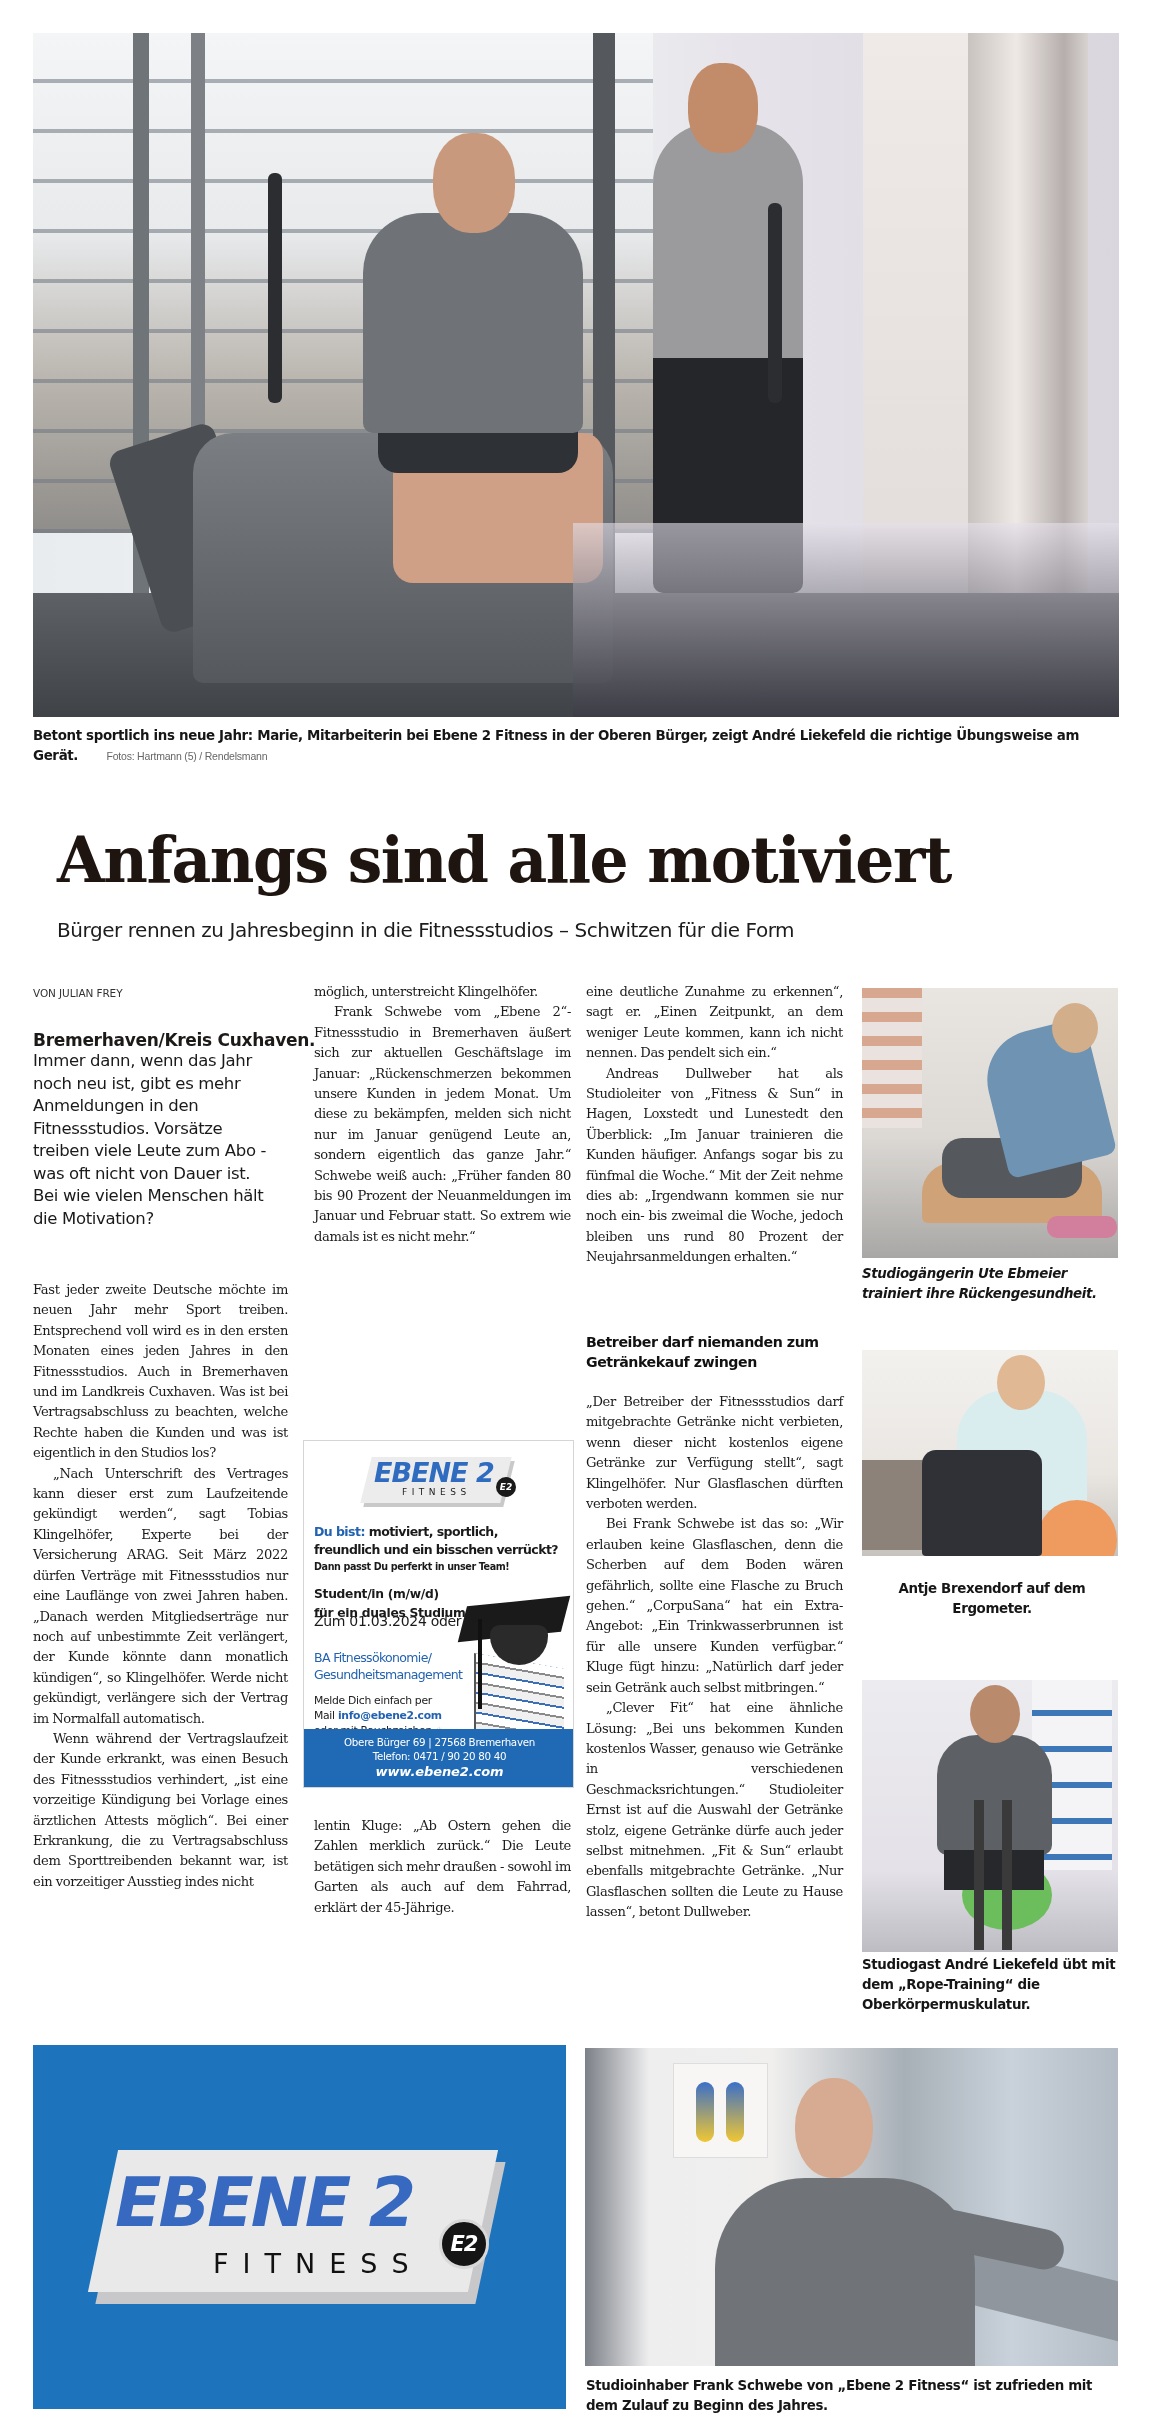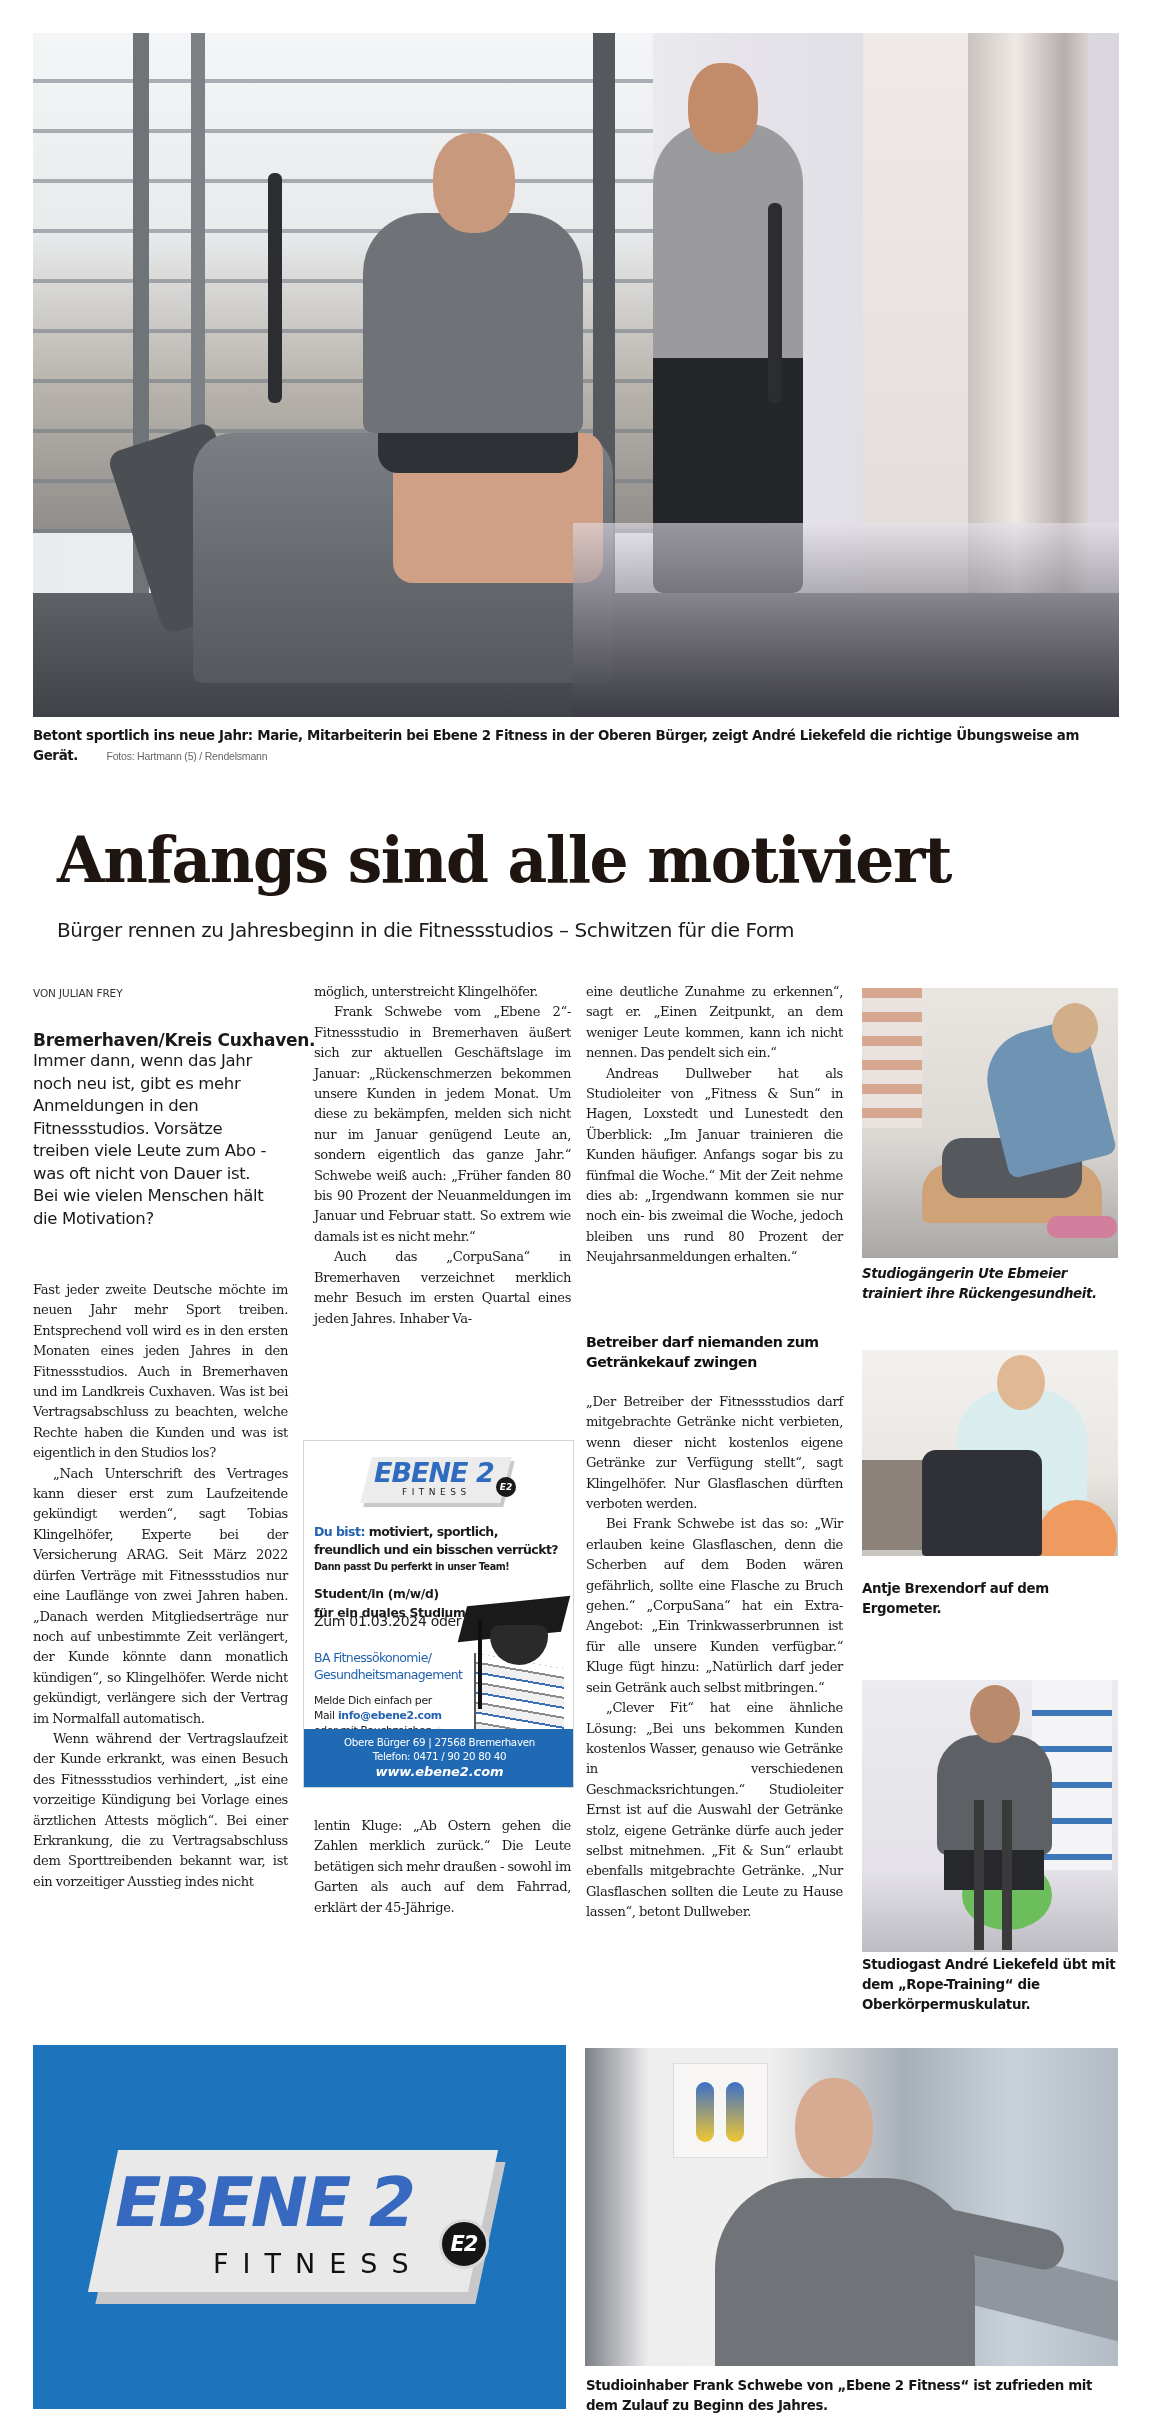--- a/index.html
+++ b/index.html
@@ -167,21 +167,20 @@
 
 <div class="col" id="col1a">
   <p class="noind">Fast jeder zweite Deutsche möchte im neuen Jahr mehr Sport treiben. Entsprechend voll wird es in den ersten Monaten eines jeden Jahres in den Fitnessstudios. Auch in Bremerhaven und im Landkreis Cuxhaven. Was ist bei Vertragsabschluss zu beachten, welche Rechte haben die Kunden und was ist eigentlich in den Studios los?</p>
   <p class="ind">„Nach Unterschrift des Vertrages kann dieser erst zum Laufzeitende gekündigt werden“, sagt Tobias Klingelhöfer, Experte bei der Versicherung ARAG. Seit März 2022 dürfen Verträge mit Fitnessstudios nur eine Lauflänge von zwei Jahren haben. „Danach werden Mitgliedserträge nur noch auf unbestimmte Zeit verlängert, der Kunde könnte dann monatlich kündigen“, so Klingelhöfer. Werde nicht gekündigt, verlängere sich der Vertrag im Normalfall automatisch.</p>
   <p class="ind">Wenn während der Vertragslaufzeit der Kunde erkrankt, was einen Besuch des Fitnessstudios verhindert, „ist eine vorzeitige Kündigung bei Vorlage eines ärztlichen Attests möglich“. Bei einer Erkrankung, die zu Vertragsabschluss dem Sporttreibenden bekannt war, ist ein vorzeitiger Ausstieg indes nicht</p>
 </div>
 
 <div class="col" id="col2a">
   <p class="noind">möglich, unterstreicht Klingelhöfer.</p>
   <p class="ind">Frank Schwebe vom „Ebene 2“-Fitnessstudio in Bremerhaven äußert sich zur aktuellen Geschäftslage im Januar: „Rückenschmerzen bekommen unsere Kunden in jedem Monat. Um diese zu bekämpfen, melden sich nicht nur im Januar genügend Leute an, sondern eigentlich das ganze Jahr.“ Schwebe weiß auch: „Früher fanden 80 bis 90 Prozent der Neuanmeldungen im Januar und Februar statt. So extrem wie damals ist es nicht mehr.“</p>
-  <p class="ind">Auch das „CorpuSana“ in Bremerhaven verzeichnet merklich mehr Besuch im ersten Quartal eines jeden Jahres. Inhaber Va-</p>
 </div>
 
 <div id="ad">
   <div class="logo-wrap">
     <div class="logo-plate"></div>
     <div class="logo-text">EBENE 2</div>
     <div class="logo-sub">FITNESS</div>
     <div class="logo-badge">E2</div>
   </div>
   <div class="t1">
@@ -241,21 +240,21 @@
 </div>
 <div class="caption" style="left:862px; top:1264px; width:260px;font-style:italic;">Studiogängerin Ute Ebmeier trainiert ihre Rückengesundheit.</div>
 
 <div class="photo" id="photo-antje">
   <div class="layer bench"></div>
   <div class="layer b"></div>
   <div class="layer h"></div>
   <div class="layer ball"></div>
   <div class="layer bike"></div>
 </div>
-<div class="caption" style="left:862px; top:1579px; width:260px;">Antje Brexendorf auf dem Ergometer.</div>
+<div class="caption" style="left:862px; top:1579px; width:260px;text-align:center;">Antje Brexendorf auf dem Ergometer.</div>
 
 <div class="photo" id="photo-andre">
   <div class="layer poster"></div>
   <div class="layer ball"></div>
   <div class="layer b"></div>
   <div class="layer h"></div>
   <div class="layer shorts"></div>
   <div class="layer rope1"></div>
   <div class="layer rope2"></div>
 </div>

